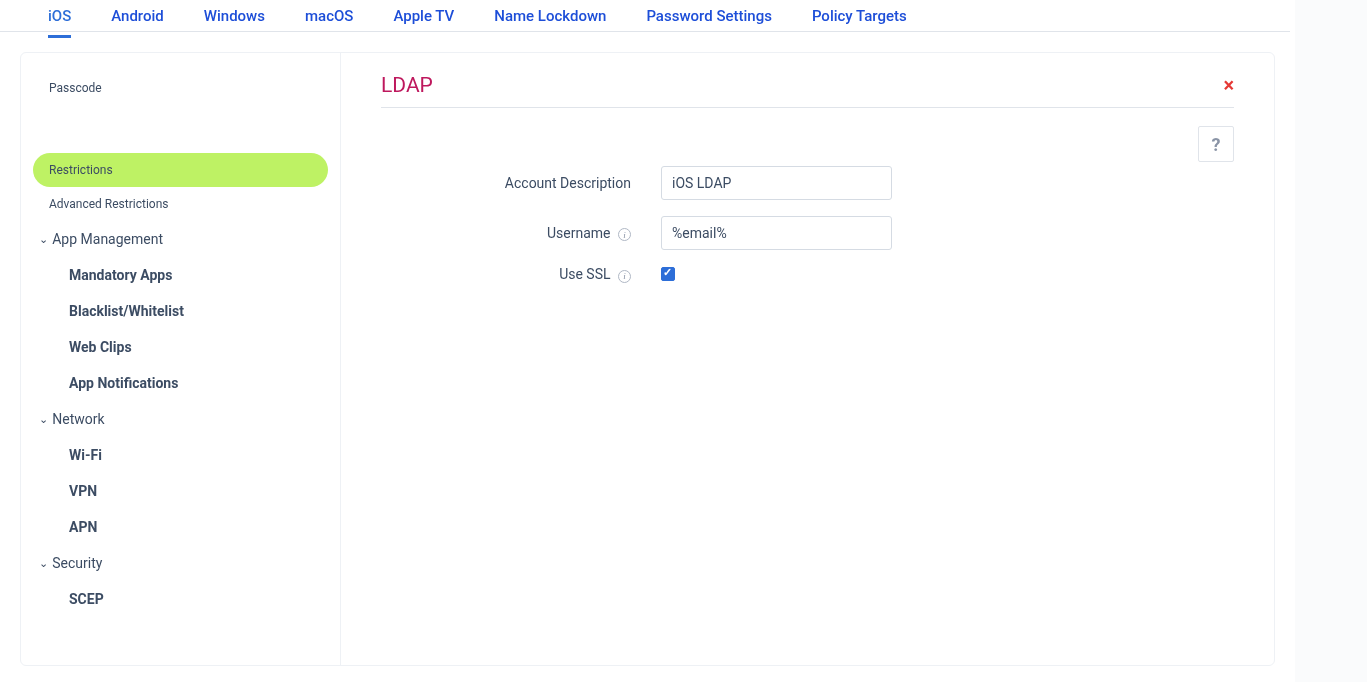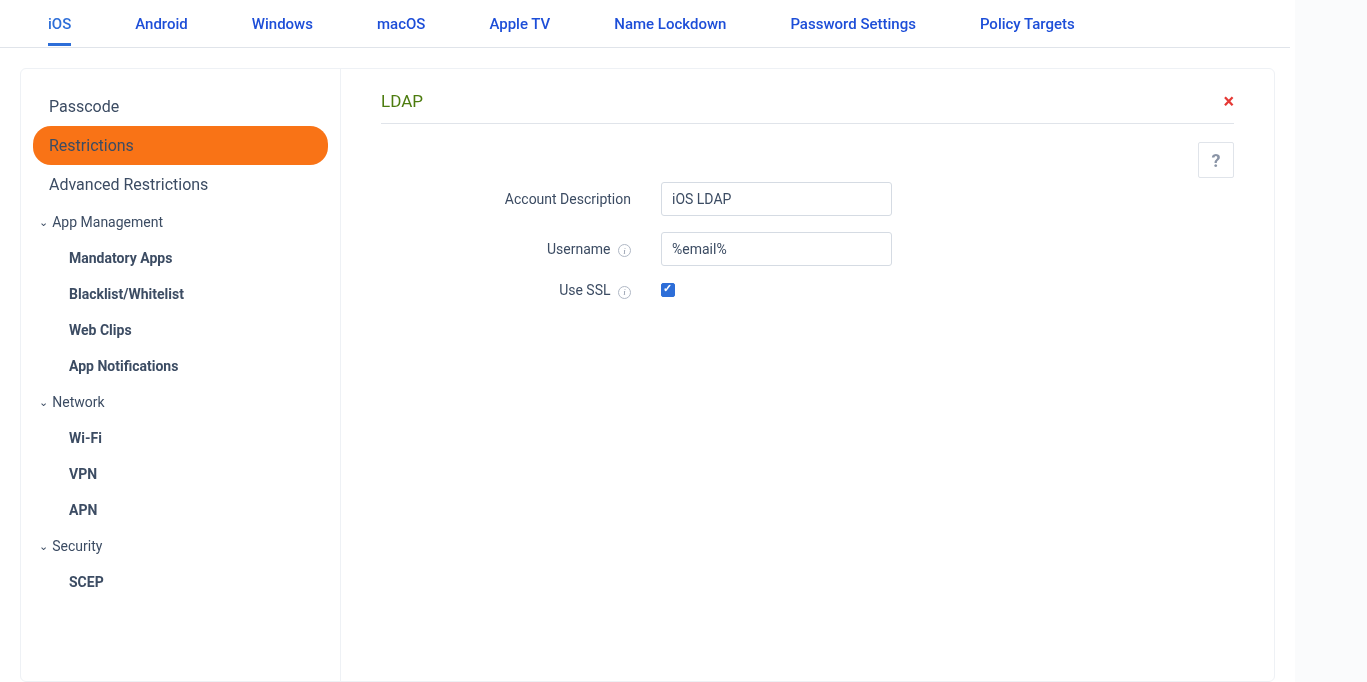--- a/index.html
+++ b/index.html
@@ -16,23 +16,23 @@
     .container {
       width: 1367px;
       height: 682px;
       position: relative;
       background: #ffffff;
     }
     .tabs {
       display: flex;
       border-bottom: 1px solid #e0e4ea;
       padding: 0 20px;
-      height: 48px;
-      align-items: center;
-      gap: 64px;
+      height: 32px;
+      align-items: center;
+      gap: 40px;
       margin-left: 0;
       width: 1290px;
     }
     .tab {
       color: #1d4ed8;
       font-weight: 500;
       font-size: 15px;
       padding: 13px 0;
       cursor: pointer;
       white-space: nowrap;
@@ -51,30 +51,31 @@
       border-radius: 6px;
       height: 614px;
       background: #fff;
     }
     .sidebar {
       width: 320px;
       padding: 18px 12px;
       border-right: 1px solid #eef1f5;
     }
     .side-item {
-      font-size: 16px;
+      font-size: 12px;
       color: #3c4c63;
       padding: 10px 16px;
       border-radius: 18px;
       cursor: pointer;
       display: flex;
       align-items: center;
     }
     .side-item.active {
-      background: #f97316;
+      background: #bef264;
+      margin-top: 48px;
     }
     .side-group {
       padding: 10px 6px;
       font-size: 14px;
       color: #3c4c63;
       cursor: pointer;
       display: flex;
       align-items: center;
     }
     .chevron {
@@ -95,23 +96,23 @@
       padding: 20px 40px;
     }
     .content-header {
       display: flex;
       justify-content: space-between;
       align-items: center;
       border-bottom: 1px solid #e0e4ea;
       padding-bottom: 10px;
     }
     .content-title {
-      font-size: 17px;
+      font-size: 21px;
       font-weight: 400;
-      color: #4d7c0f;
+      color: #be185d;
     }
     .close-x {
       color: #e53935;
       font-size: 20px;
       font-weight: bold;
       cursor: pointer;
     }
     .help-box {
       float: right;
       margin-top: 18px;

